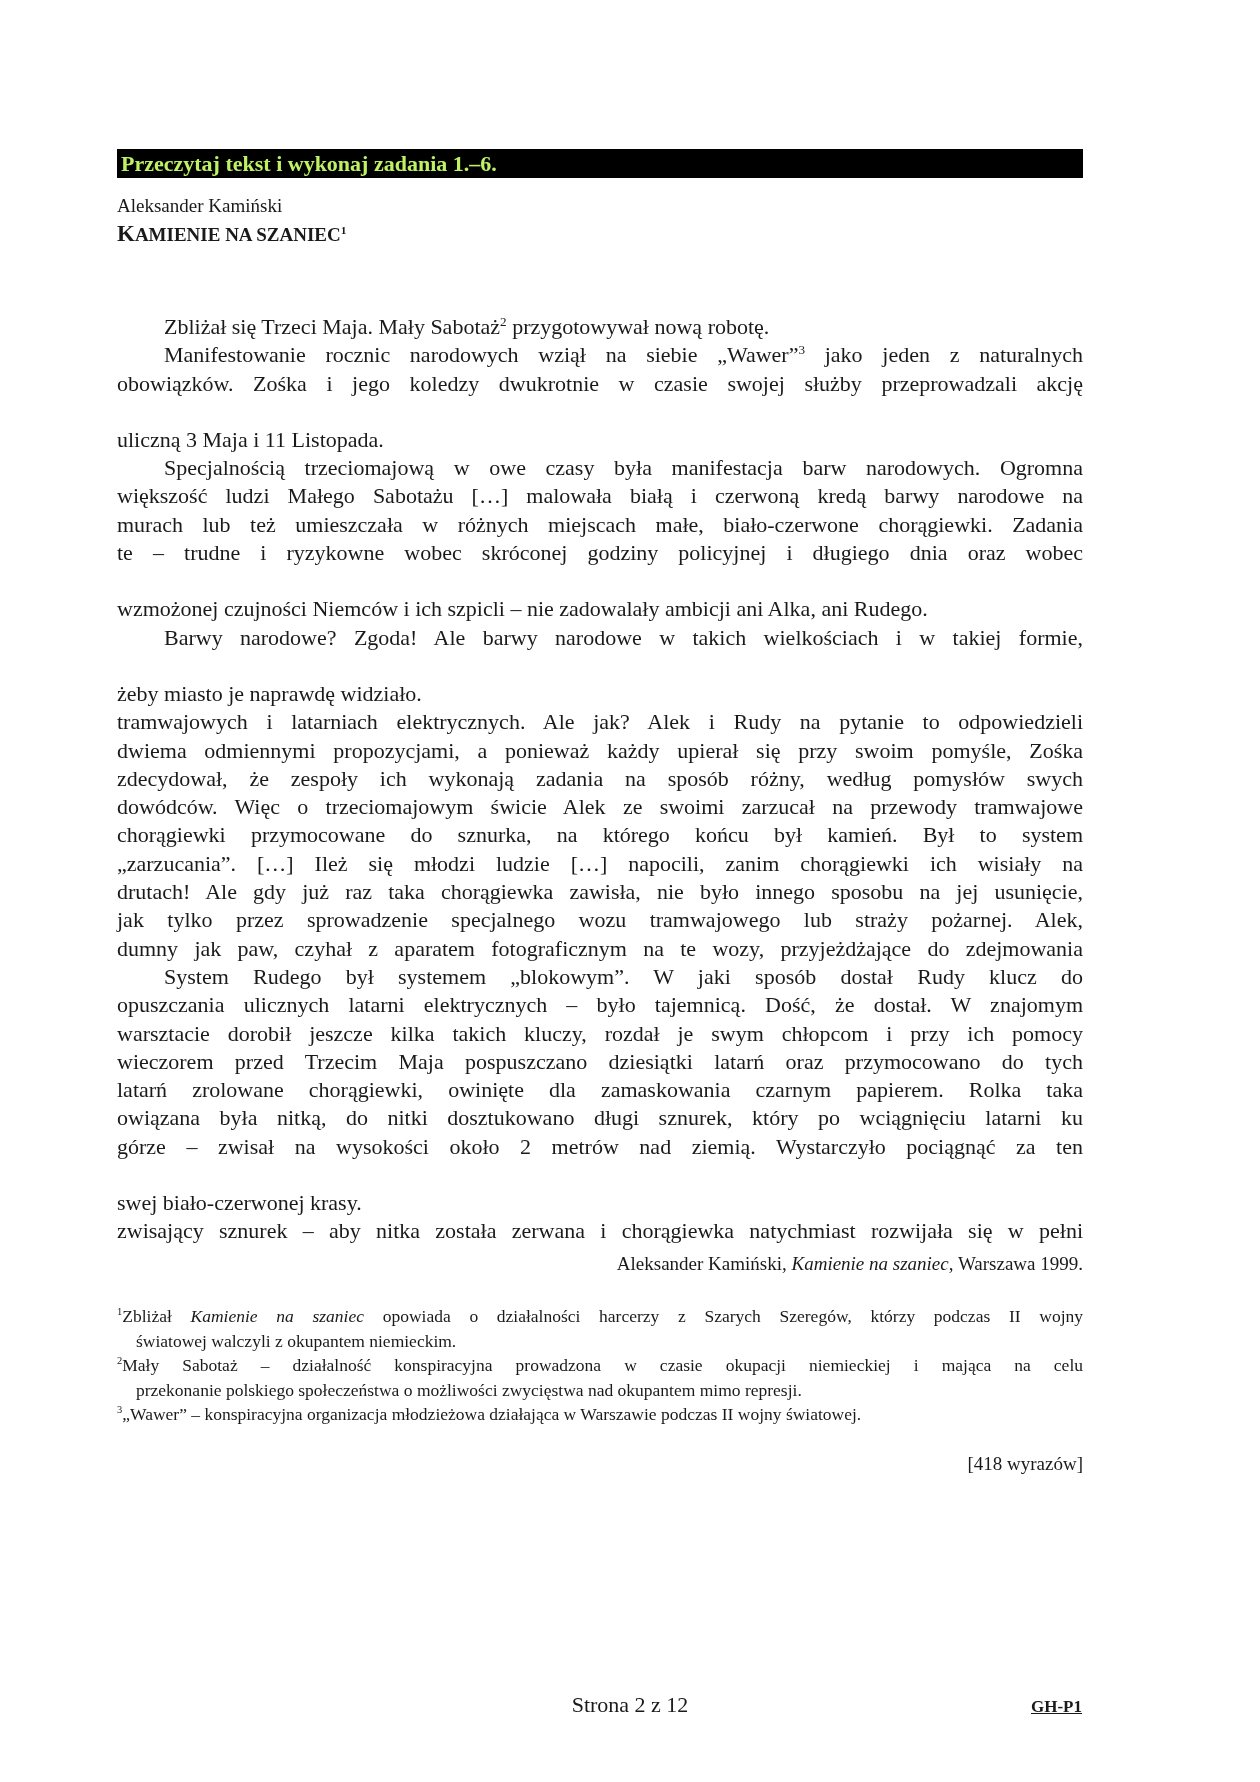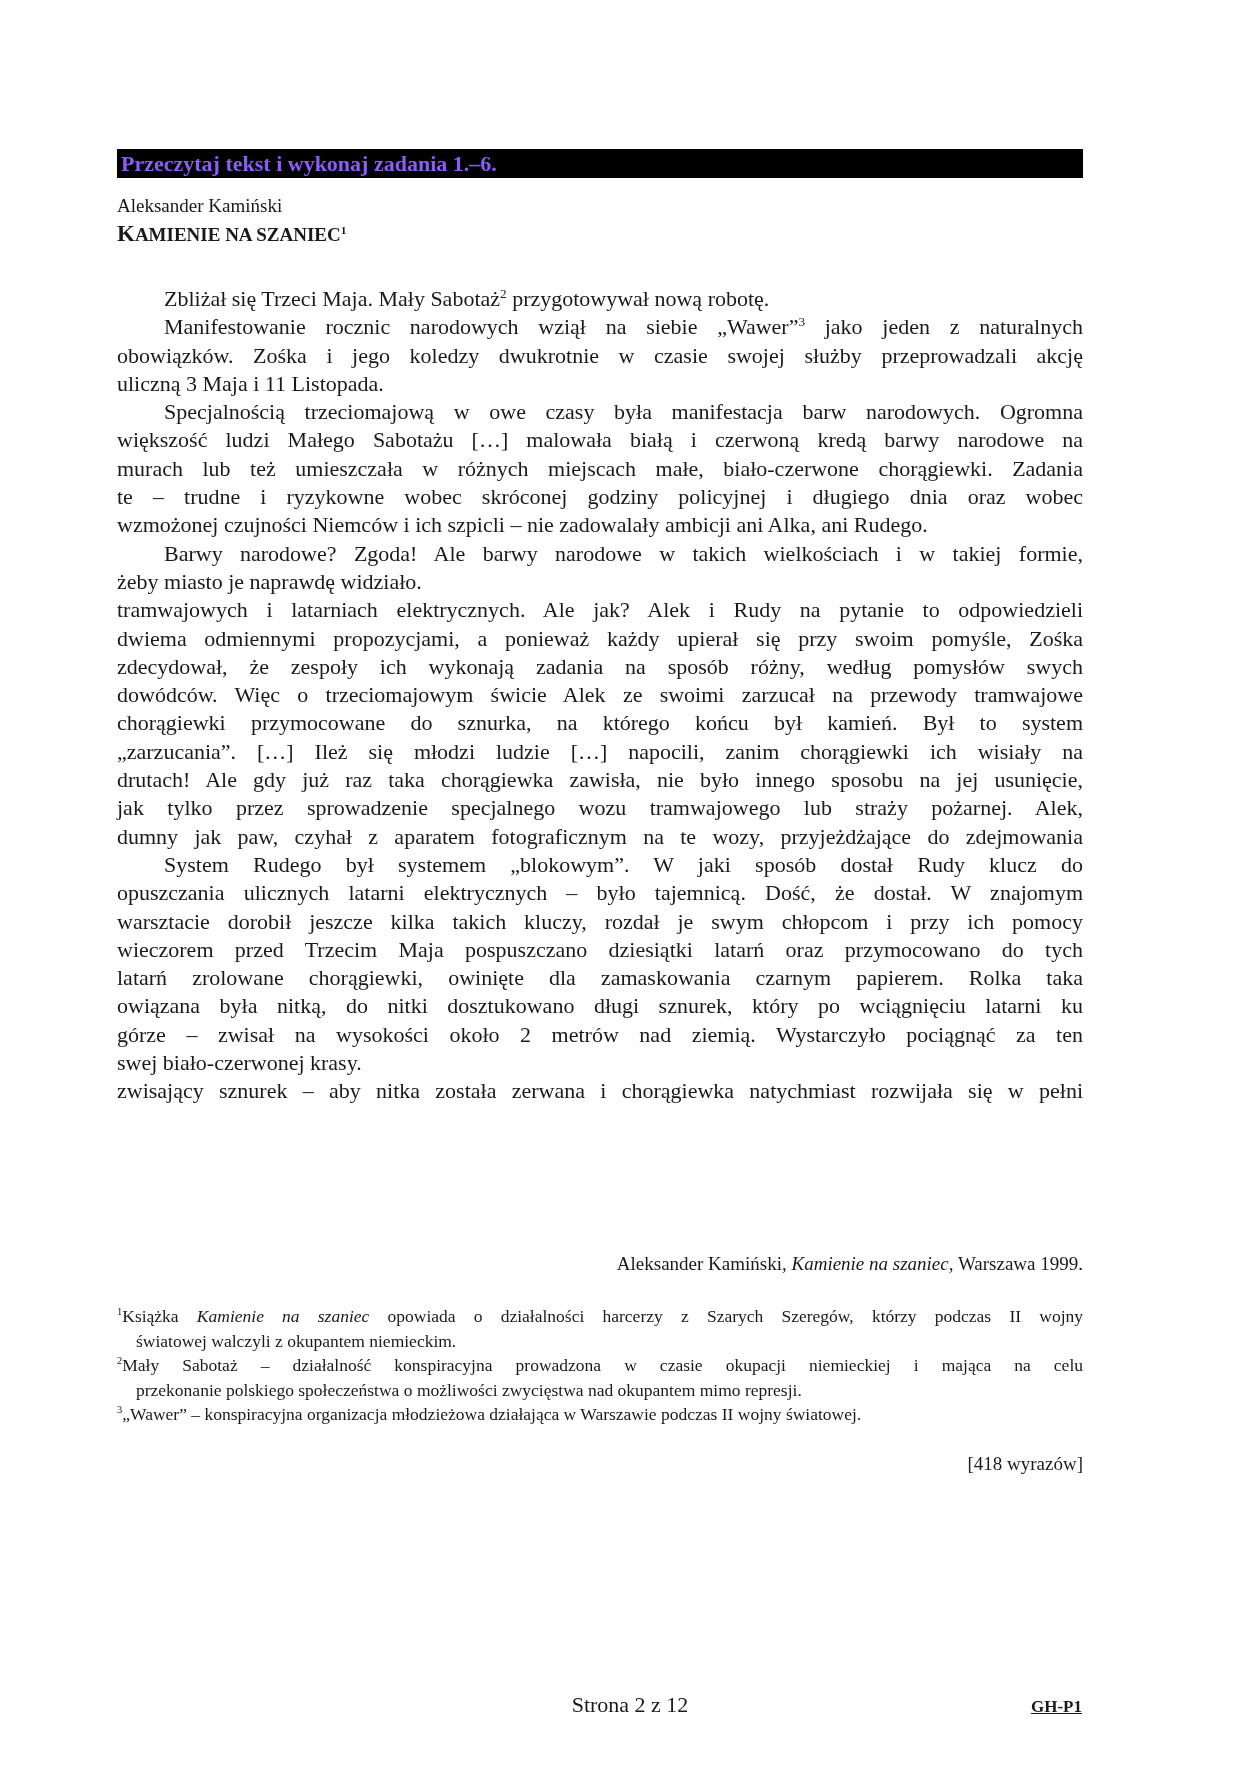--- a/index.html
+++ b/index.html
@@ -1,29 +1,29 @@
 <!DOCTYPE html>
 <html><head>
 <meta charset="utf-8">
 <style>
   html, body { margin:0; padding:0; background:#ffffff; }
   body { width:1260px; height:1782px; position:relative; overflow:hidden;
          font-family:"Liberation Serif","DejaVu Serif",serif; color:#1a1a1a; }
   .page { position:absolute; left:0; top:0; width:1260px; height:1782px; }
   .task-bar { position:absolute; left:117px; top:149px; width:966px; height:29px;
-              background:#000; color:#8b5cf6; font-weight:bold; font-size:22px;
+              background:#000; color:#bef264; font-weight:bold; font-size:22px;
               line-height:29px; box-sizing:border-box; padding-left:4px; }
   .author { position:absolute; left:117px; top:193px; font-size:19px; line-height:26px; }
   .title { position:absolute; left:117px; top:221px; font-size:19px; line-height:26px; font-weight:bold; }
   .title .big { font-size:23px; }
   sup { font-size:60%; line-height:0; vertical-align:super; }
   .body { position:absolute; left:117px; top:285px; width:966px; font-size:22px; }
   .line { height:28.3px; line-height:28.3px; white-space:nowrap; text-align:justify;
           text-align-last:justify; overflow:visible; }
-  .line.last { text-align-last:left; }
+  .line.last { text-align-last:left;margin-top:28px; }
   .line.indent { padding-left:47px; }
   .citation { position:absolute; right:177px; top:1252px; font-size:19px; line-height:24px; }
   .citation i, .fn i { font-style:italic; }
   .footnotes { position:absolute; left:117px; top:1304px; width:966px; font-size:17.5px; }
   .fn-line { height:24.5px; line-height:24.5px; white-space:nowrap; text-align:justify; text-align-last:justify; }
   .fn-line.last { text-align-last:left; }
   .fn-line.cont { padding-left:19px; }
   .wordcount { position:absolute; right:177px; top:1453px; font-size:19px; font-weight:normal; }
   .page-num { position:absolute; left:0; width:1260px; text-align:center; top:1692px; font-size:22px; }
   .code { position:absolute; right:178px; top:1697px; font-size:17px; font-weight:bold;text-decoration:underline; }
@@ -73,21 +73,21 @@
       <div class="line"><span>górze – zwisał na wysokości około 2 metrów nad ziemią. Wystarczyło pociągnąć za ten</span></div>
       <div class="line last"><span>swej biało-czerwonej krasy.</span></div>
       <div class="line"><span>zwisający sznurek – aby nitka została zerwana i chorągiewka natychmiast rozwijała się w pełni</span></div>
     </div>
 
   <div class="citation">
     <span>Aleksander Kamiński, </span><i>Kamienie na szaniec</i><span>, Warszawa 1999.</span>
   </div>
 
   <div class="footnotes" id="footnotes">
-      <div class="fn-line fn"><sup>1</sup><span>Książka </span><i>Kamienie na szaniec</i><span> opowiada o działalności harcerzy z Szarych Szeregów, którzy podczas II wojny</span></div>
+      <div class="fn-line fn"><sup>1</sup><span>Zbliżał </span><i>Kamienie na szaniec</i><span> opowiada o działalności harcerzy z Szarych Szeregów, którzy podczas II wojny</span></div>
       <div class="fn-line cont last">światowej walczyli z okupantem niemieckim.</div>
       <div class="fn-line fn"><sup>2</sup><span>Mały Sabotaż – działalność konspiracyjna prowadzona w czasie okupacji niemieckiej i mająca na celu</span></div>
       <div class="fn-line cont last">przekonanie polskiego społeczeństwa o możliwości zwycięstwa nad okupantem mimo represji.</div>
       <div class="fn-line fn last"><sup>3</sup><span>„Wawer” – konspiracyjna organizacja młodzieżowa działająca w Warszawie podczas II wojny światowej.</span></div>
     </div>
 
   <div class="wordcount">[418 wyrazów]</div>
 
   <div class="page-num">Strona 2 z 12</div>
   <div class="code">GH-P1</div>

